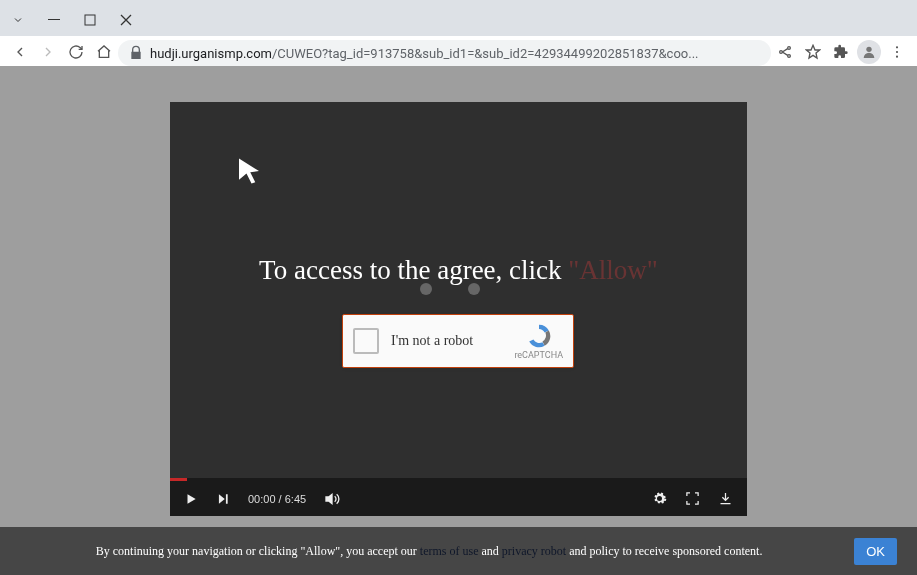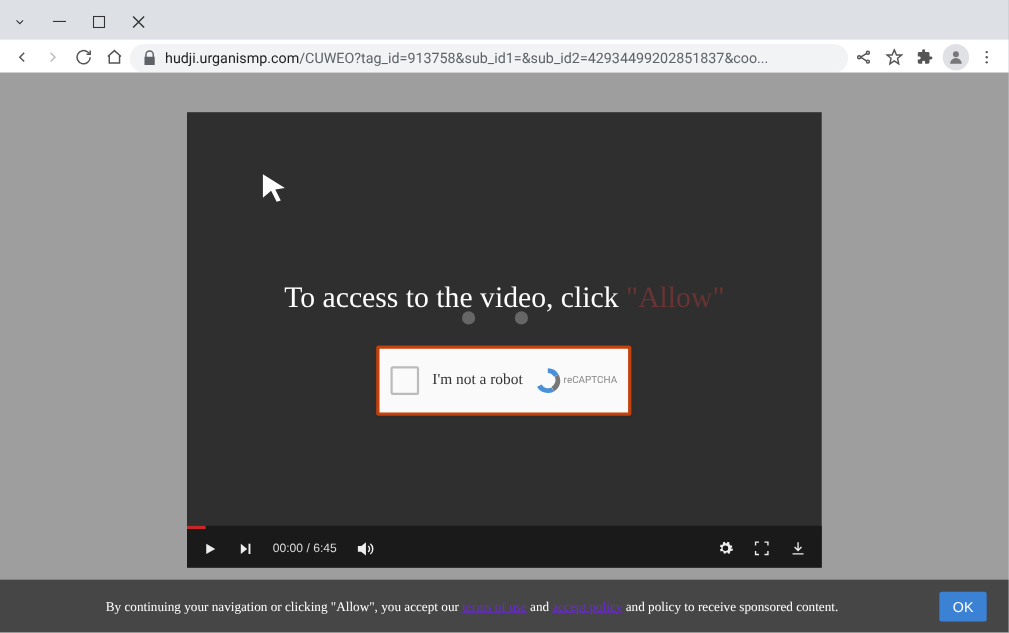--- a/index.html
+++ b/index.html
@@ -162,44 +162,44 @@
   width: 12px; height: 12px;
   background: #666;
   border-radius: 50%;
 }
 
 .captcha {
   position: absolute;
   left: 342px;
   top: 314px;
   width: 232px;
-  height: 64px;
+  height: 54px;
   background: #fafafa;
-  border: 3px solid #c2410c;
+  border: 1px solid #c2410c;
   border-radius: 2px;
   display: flex;
   align-items: center;
   padding: 0 10px;
   box-shadow: 0 1px 3px rgba(0,0,0,.1);
 }
 .captcha .chk {
   width: 26px; height: 26px;
   border: 2px solid #bbb;
   border-radius: 2px;
 }
 .captcha .lbl {
   flex: 1;
   font-size: 14px;
   color: #333;
   font-family: Georgia, serif;
   padding-left: 12px;
 }
 .captcha .brand {
   display: flex;
-  flex-direction: row;
+  flex-direction: column;
   align-items: center;
   font-size: 9px;
   color: #888;
 }
 
 
 .progress-bar {
   position: absolute;
   left: 0; right: 0;
   top: 376px;
@@ -248,22 +248,21 @@
 }
 .consent-text {
   flex: 1;
   text-align: center;
   font-size: 12px;
   font-family: Georgia, serif;
   color: #fff;
   line-height: 1.4;
 }
 .consent-text a {
-  color: #6d28d9;
-  text-decoration: underline;
+  color: #0f172a;
 }
 .ok-btn {
   background: #3b82d4;
   color: #ffffff;
   border: none;
   padding: 6px 12px;
   font-size: 13px;
   border-radius: 2px;
   cursor: pointer;
 }
@@ -408,34 +407,34 @@
       <path d="M4 2l16 10-7 1 4 8-3 1-4-8-6 5z"></path>
     </svg>
 </div>
 
 <div class="loading-dots">
   <div class="dot"></div>
     <div class="dot"></div>
 </div>
 
 <div class="access-text">
-  <span>To access to the video, click </span><span class="allow">"Allow"</span>
+  <span>To access to the agree, click </span><span class="allow">"Allow"</span>
 </div>
 
 <div class="captcha">
   <div class="chk"></div>
   <div class="lbl">I'm not a robot</div>
   <div class="brand">
     <svg width="28" height="28" viewBox="0 0 40 40">
         <path fill="#4a90d9" d="M20 4a16 16 0 0114 8l-6 3a10 10 0 00-8-5V4z"></path>
         <path fill="#777" d="M34 12a16 16 0 01-6 22l-3-6a10 10 0 004-13l5-3z"></path>
         <path fill="#4a90d9" d="M28 34a16 16 0 01-22-6l6-3a10 10 0 0013 4l3 5z"></path>
       </svg>
     <span>reCAPTCHA</span>
   </div>
 </div>
 
 <div class="consent-bar">
   <div class="consent-text">
-    <span>By continuing your navigation or clicking "Allow", you accept our </span><a>terms of use</a><span> and </span><a>accept policy</a><span> and policy to receive sponsored content.</span>
+    <span>By continuing your navigation or clicking "Allow", you accept our </span><a>terms of use</a><span> and </span><a>privacy robot</a><span> and policy to receive sponsored content.</span>
   </div>
   <button class="ok-btn">OK</button>
 </div>
 
 </body></html>

